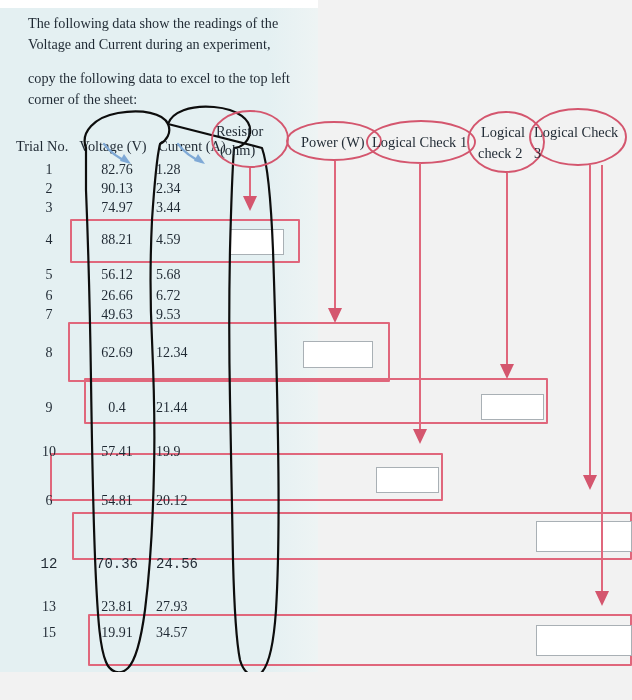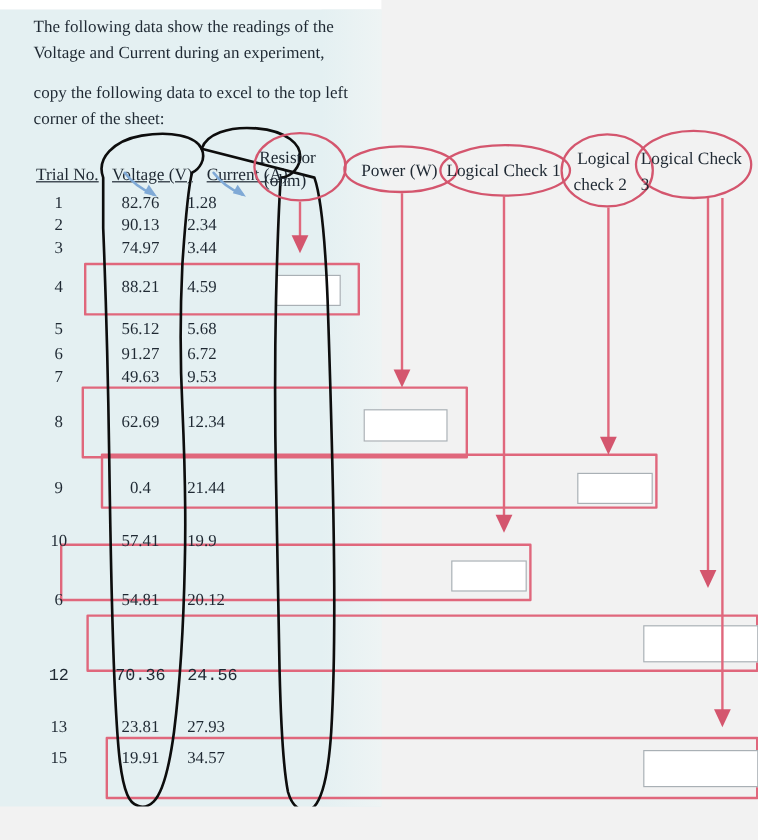--- a/index.html
+++ b/index.html
@@ -21,21 +21,21 @@
     background:linear-gradient(to right,#e4f0f2 0%, #eef4f4 100%);}
   .bg-grey{position:absolute;left:318px;top:0;width:314px;height:700px;background:#f2f2f2;}
 
   
   .intro{position:absolute;left:28px;top:13px;width:290px;
     font-size:14.2px;line-height:21px;color:#1f2933;}
   .intro p{margin:0 0 13px 0;}
   .intro p:last-child{margin-bottom:0;}
 
   
-  .tbl{position:absolute;left:30px;top:128px;width:262px;text-decoration:underline;}
+  .tbl{position:absolute;left:16px;top:128px;width:262px;}
   .hdr{display:flex;font-size:14.4px;line-height:16px;height:40px;align-items:flex-start;}
   .hdr .cell{padding-top:10px;}
   .h-trial{width:58px;text-align:left;}
   .h-volt{width:78px;text-align:center;}
   .h-curr{width:80px;text-align:center;}
 
   .rowbox{position:absolute;left:0;width:262px;}
   .row{display:flex;font-size:14px;height:19px;align-items:center;}
   .c-trial{width:58px;text-align:center;}
   .c-volt{width:78px;text-align:center;}
@@ -116,21 +116,21 @@
       <div class="c-volt">88.21</div>
       <div class="c-curr">4.59</div>
     </div>
     <div class="row" style="height:23px;">
       <div class="c-trial">5</div>
       <div class="c-volt">56.12</div>
       <div class="c-curr">5.68</div>
     </div>
     <div class="row" style="height:19px;">
       <div class="c-trial">6</div>
-      <div class="c-volt">91.27</div>
+      <div class="c-volt">26.66</div>
       <div class="c-curr">6.72</div>
     </div>
     <div class="row" style="height:19px;">
       <div class="c-trial">7</div>
       <div class="c-volt">49.63</div>
       <div class="c-curr">9.53</div>
     </div>
     <div class="row" style="height:58px;">
       <div class="c-trial">8</div>
       <div class="c-volt">62.69</div>

